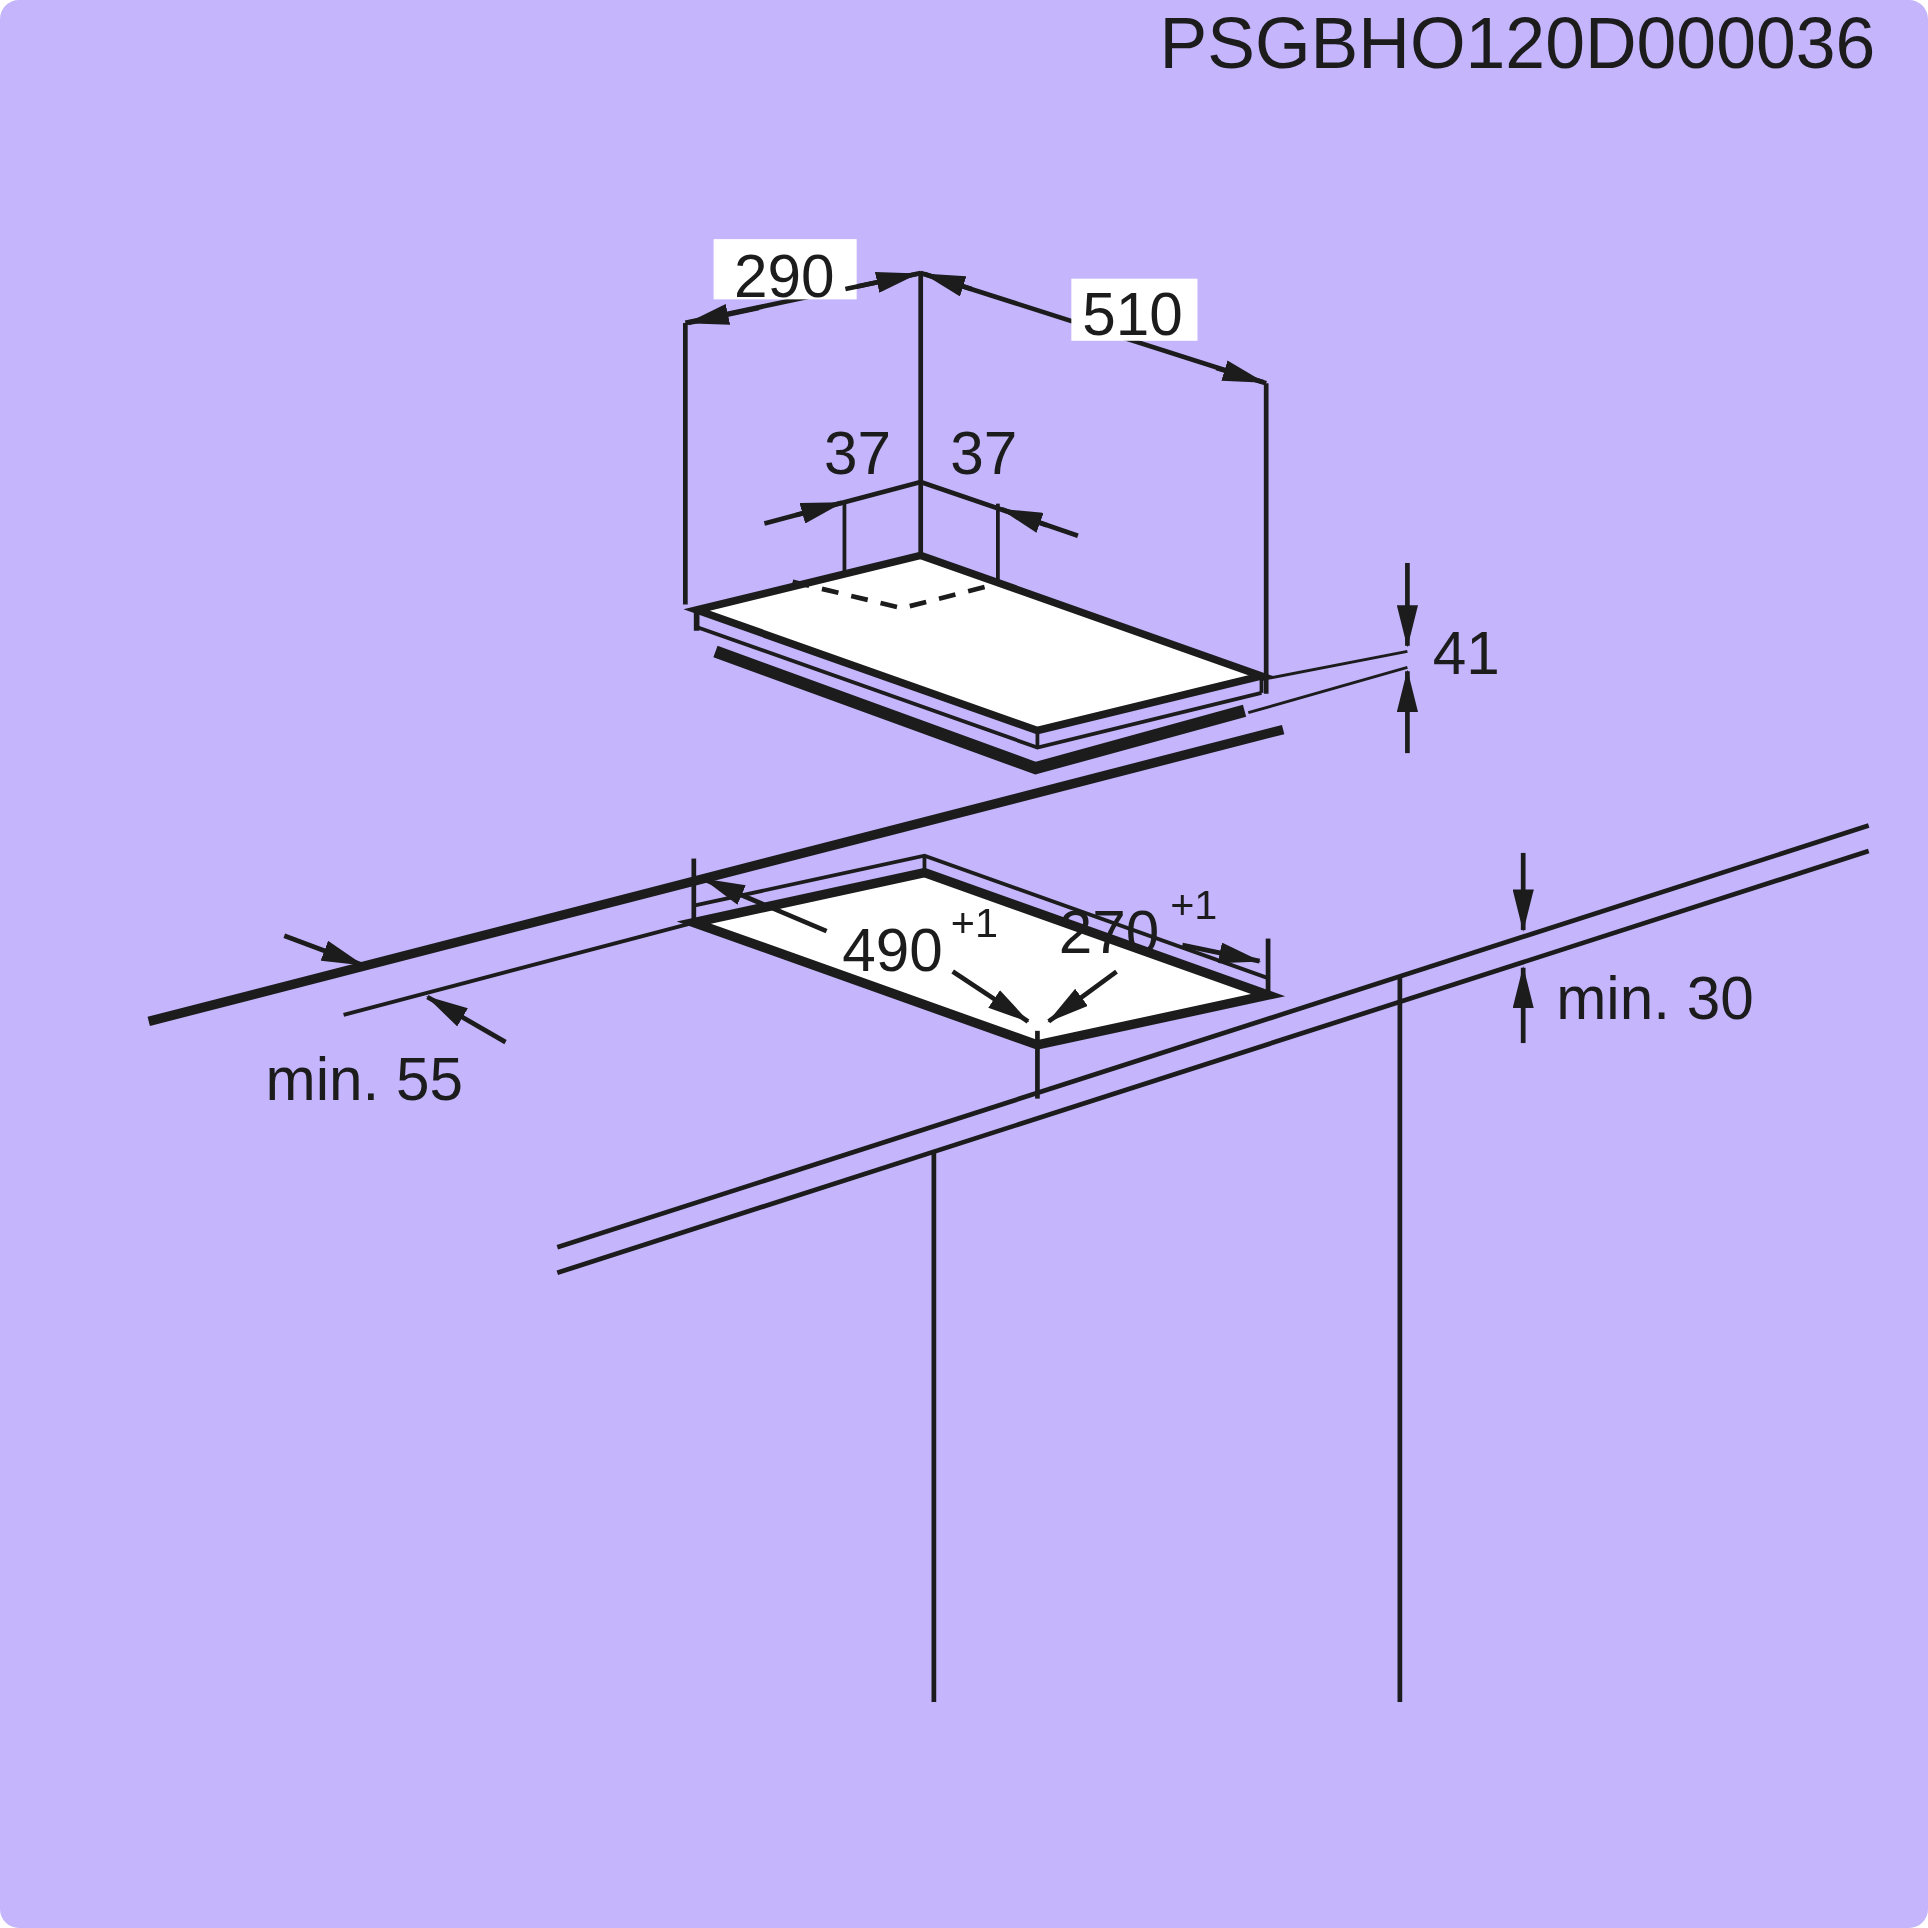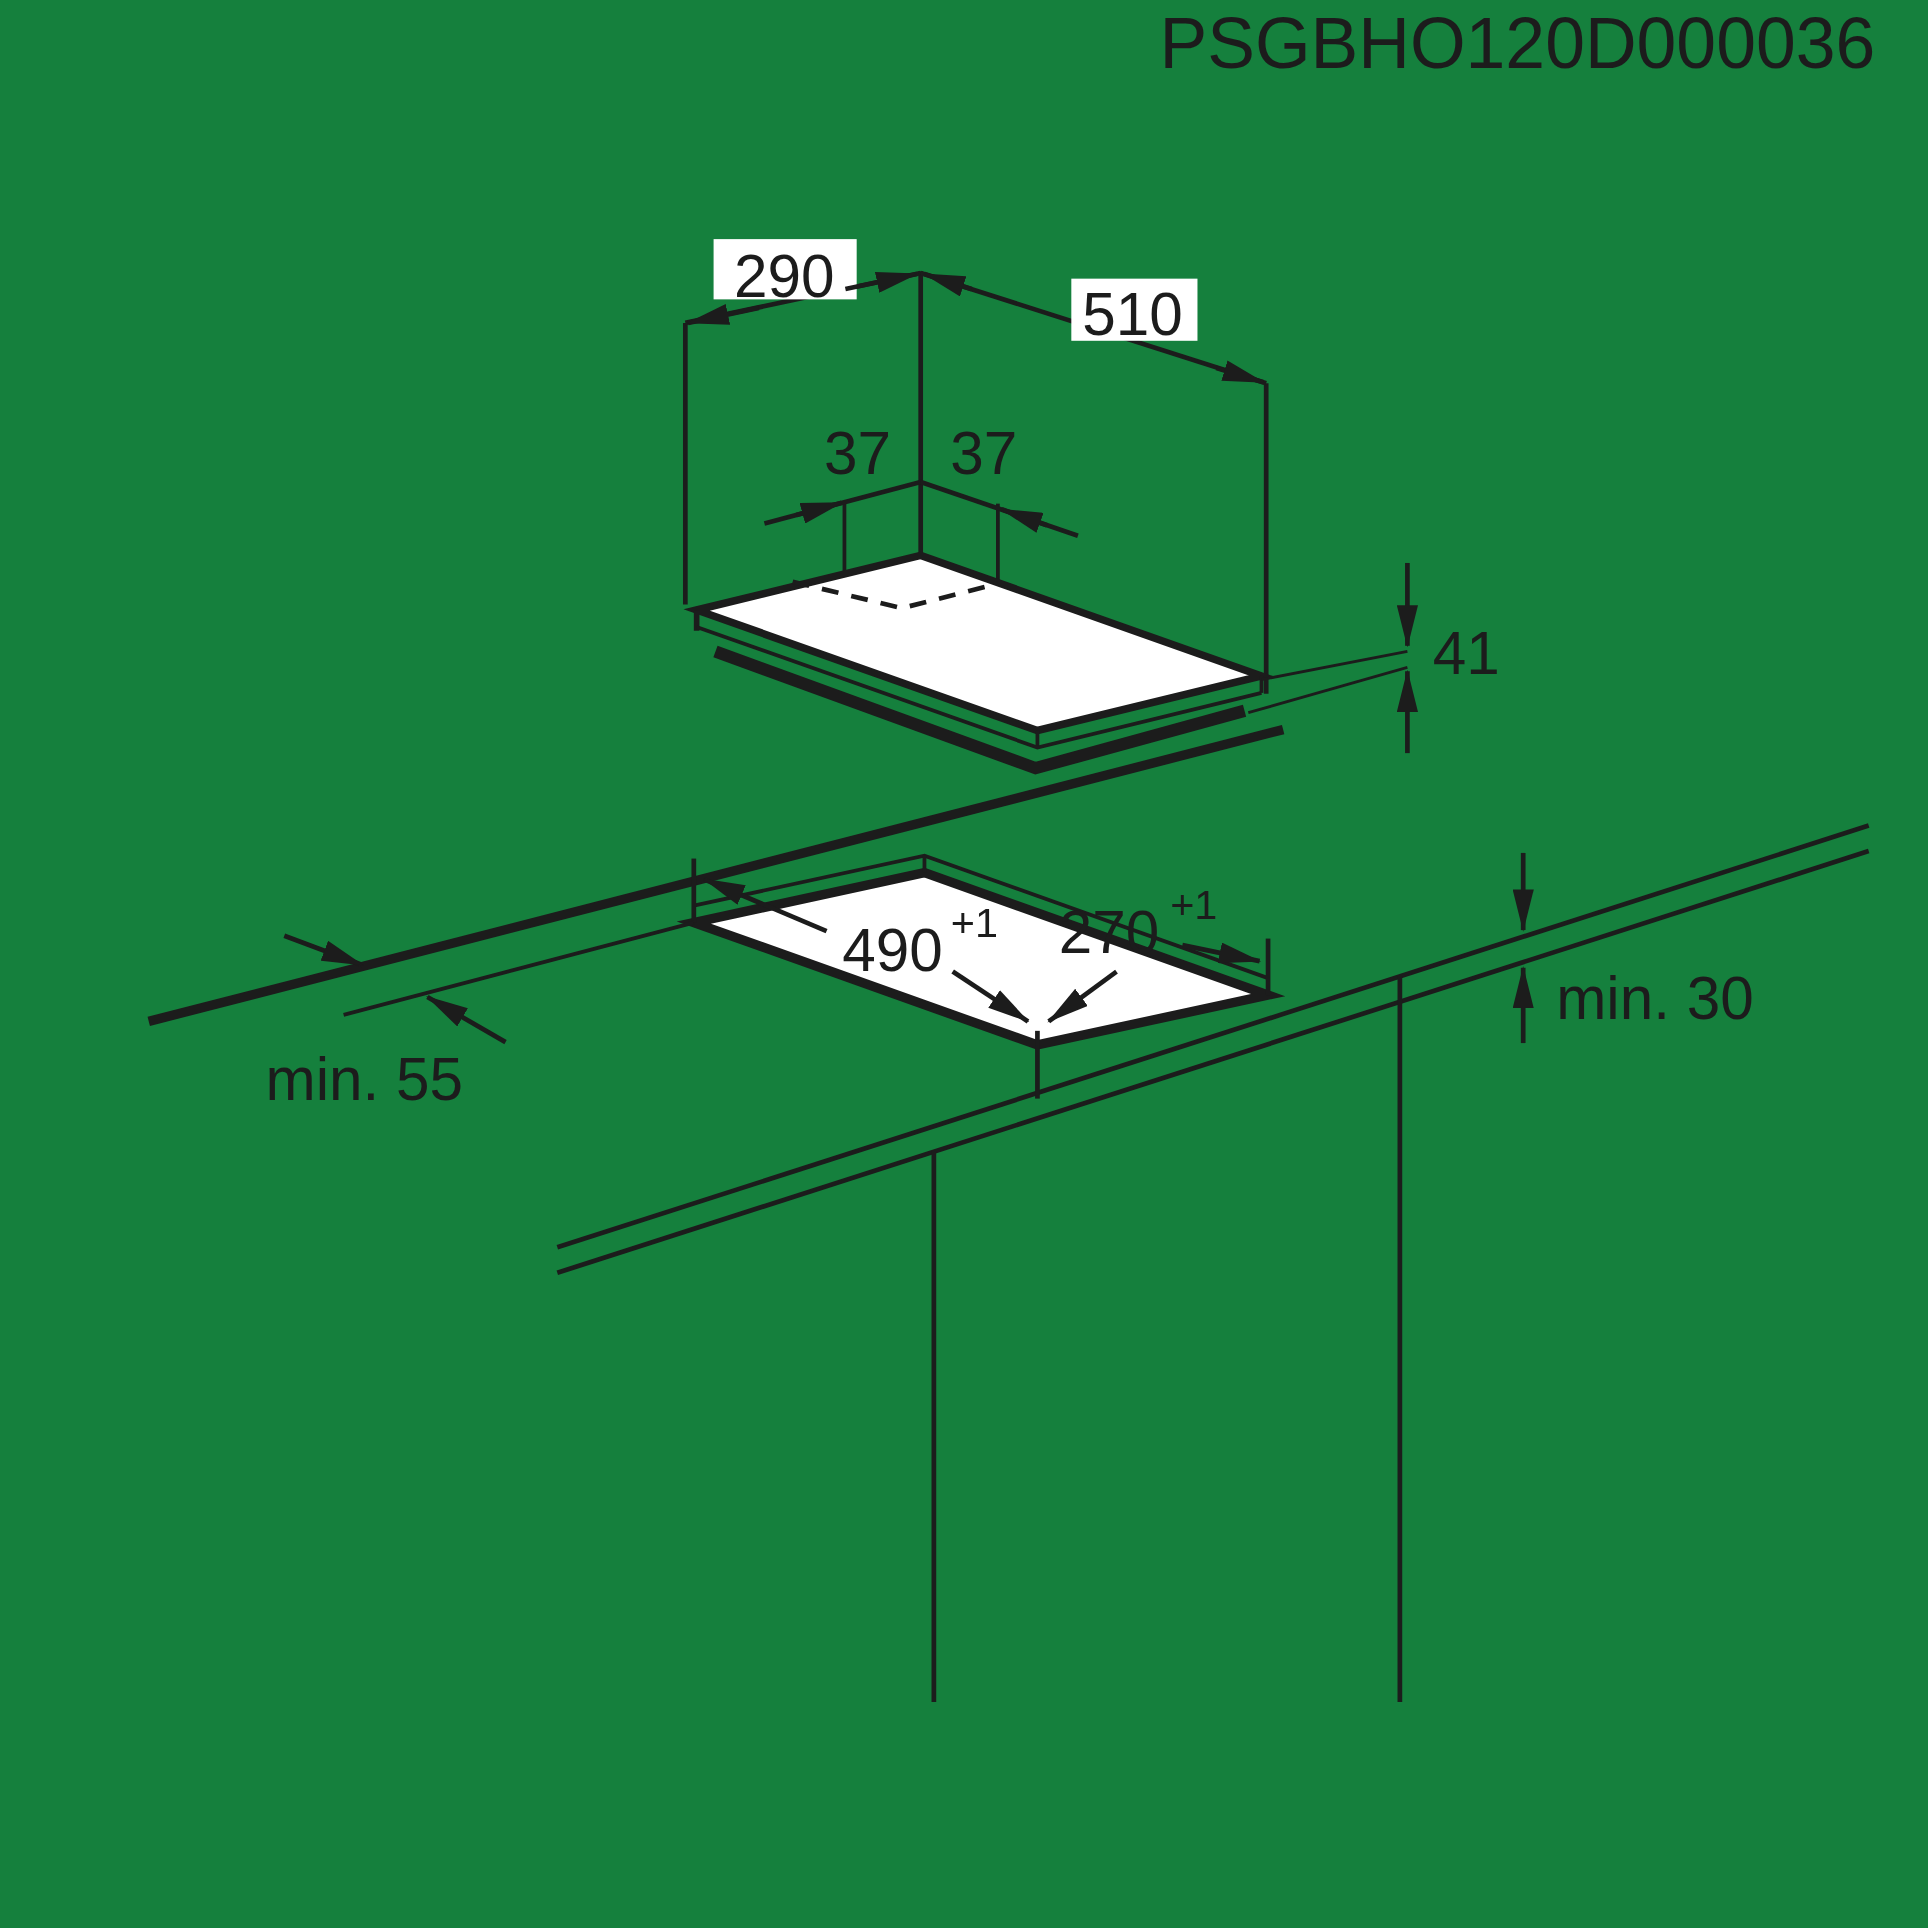--- a/index.html
+++ b/index.html
@@ -1,17 +1,17 @@
 <!DOCTYPE html>
 <html style="font-size:15px"><head>
 <meta charset="utf-8">
 <style>
   html,body{margin:0;padding:0;background:#ffffff;}
-  .stage{position:relative;width:1928px;height:1928px;background:#15803d;overflow:hidden;
-         font-family:"Liberation Sans", sans-serif;}
+  .stage{position:relative;width:1928px;height:1928px;background:#c4b5fd;overflow:hidden;
+         font-family:"Liberation Sans", sans-serif;border-radius:19px;}
   svg{position:absolute;left:0;top:0;}
   text{fill:#1c1c1c;font-family:"Liberation Sans", sans-serif;}
   .dim{font-size:64px;}
   .sup{font-size:44px;}
   .title{font-size:76px;}
 </style>
 </head>
 <body>
 
 <div class="stage">

